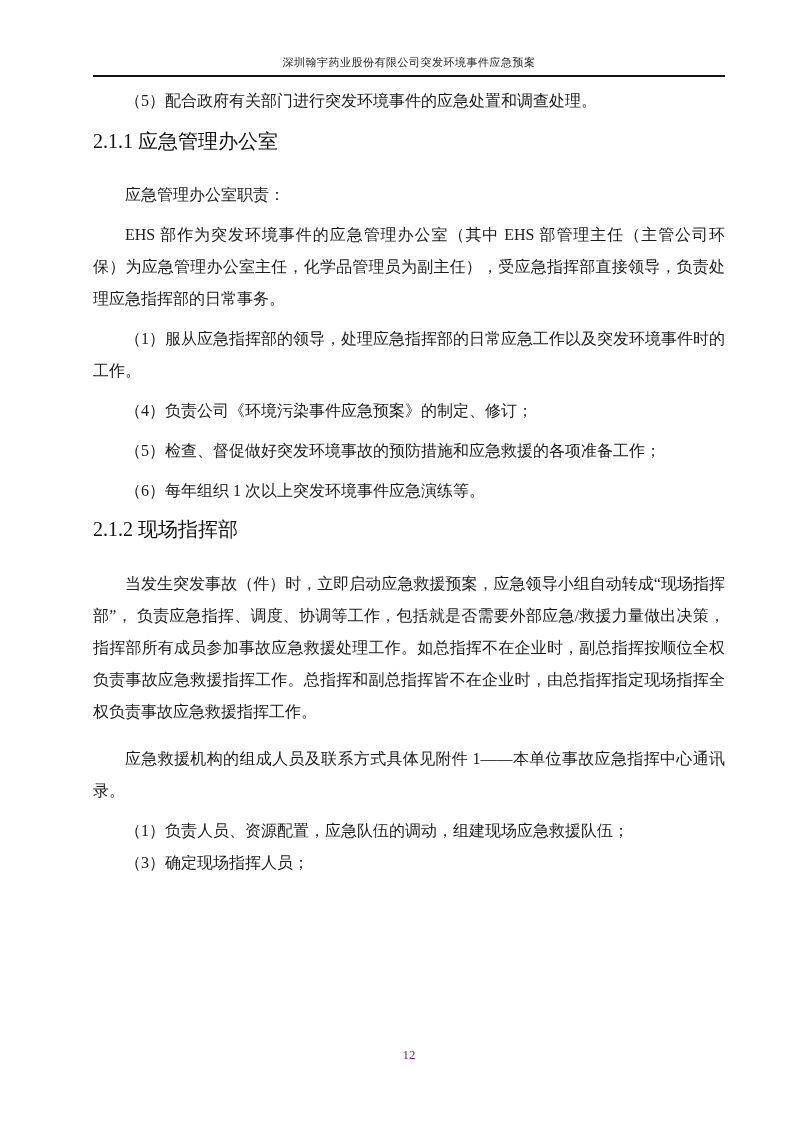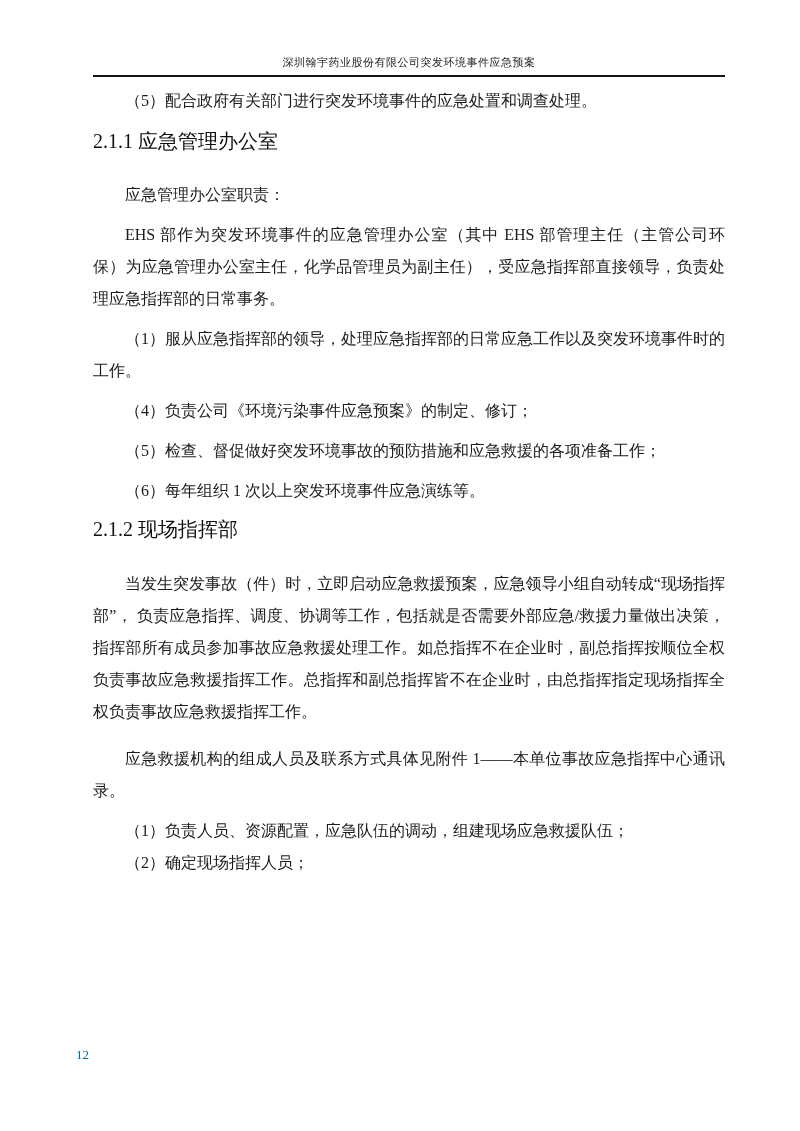--- a/index.html
+++ b/index.html
@@ -59,25 +59,26 @@
   }
   h2.sec-heading-211 {
     margin: 10px 0 24px 0;
   }
   h2.sec-heading-212 {
     margin: 5px 0 25px 0;
   }
   .page-number {
     position: absolute;
     top: 1047px;
-    left: 76px;
+    left: 93px;
     width: 632px;
+    text-align: center;
     font-size: 13px;
     line-height: 16px;
-    color: #0369a1;
+    color: #701a75;
   }
 </style>
 </head>
 <body>
 
 <div class="page">
   <div class="content">
 
     <header class="doc-header">
       <div class="header-title">深圳翰宇药业股份有限公司突发环境事件应急预案</div>
@@ -103,18 +104,18 @@
 
     <h2 class="sec-heading sec-heading-212">2.1.2 现场指挥部</h2>
 
     <p class="para indent">当发生突发事故（件）时，立即启动应急救援预案，应急领导小组自动转成“现场指挥部”， 负责应急指挥、调度、协调等工作，包括就是否需要外部应急/救援力量做出决策，指挥部所有成员参加事故应急救援处理工作。如总指挥不在企业时，副总指挥按顺位全权负责事故应急救援指挥工作。总指挥和副总指挥皆不在企业时，由总指挥指定现场指挥全权负责事故应急救援指挥工作。</p>
 
     <p class="para indent mt-md">应急救援机构的组成人员及联系方式具体见附件 1——本单位事故应急指挥中心通讯录。</p>
 
 
     <p class="para indent tight">（1）负责人员、资源配置，应急队伍的调动，组建现场应急救援队伍；</p>
 
-    <p class="para indent tight">（2）确定现场指挥人员；</p>
+    <p class="para indent tight">（3）确定现场指挥人员；</p>
 
   </div>
 
   <div class="page-number">12</div>
 </div>
 
 </body></html>

